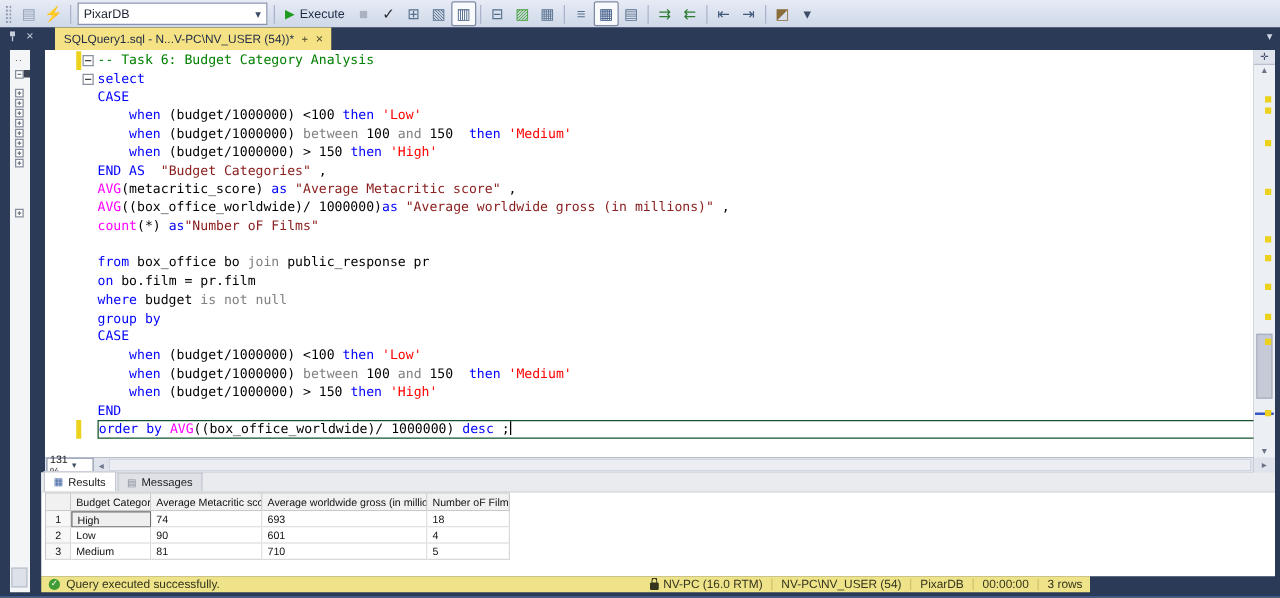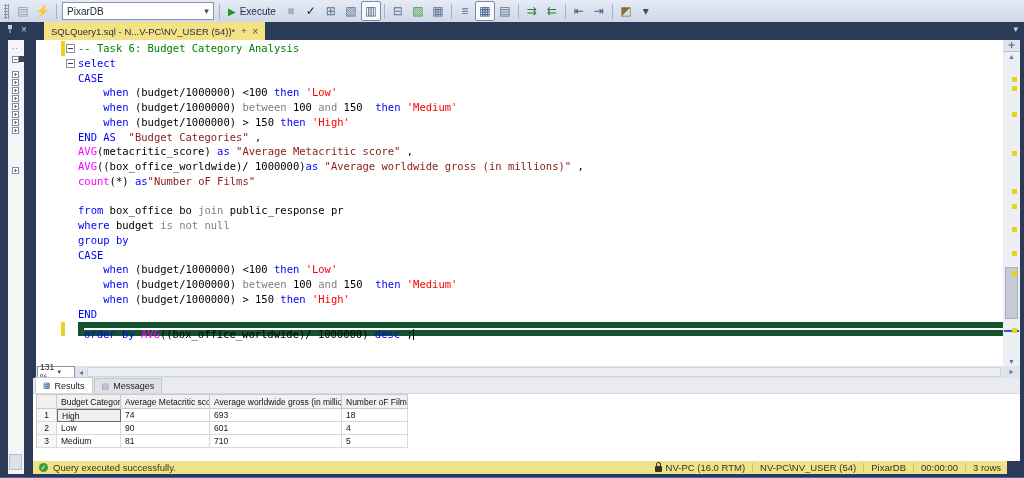--- a/index.html
+++ b/index.html
@@ -46,21 +46,21 @@
   #code{position:absolute;left:0;top:1px;width:100%;margin-left:20px;}
   .line{display:flex;height:14.77px;}
   .chg{width:4px;margin-left:5px;}
   .chg.on{background:#ecd21c;}
   .foldc{width:13px;position:relative;}
   .foldbox{position:absolute;left:1px;top:3px;width:9px;height:9px;border:1px solid #8a919e;box-sizing:border-box;
            background:linear-gradient(#3d434e,#3d434e) center/5px 1px no-repeat,#fff;}
   .foldstub{position:absolute;left:5px;top:0;width:1px;height:100%;background:#b9bec7;}
   .txt{flex:1;white-space:pre;font-family:"DejaVu Sans Mono","Liberation Mono",monospace;
        font-size:10.5px;line-height:14.77px;color:#000;box-sizing:border-box;}
-  .txt.cur{border:6px solid #14532d;line-height:12.7px;}
+  .txt.cur{border:1px solid #14532d;line-height:12.7px;}
   .cm{color:#008000}.kw{color:#0000ff}.str{color:#ff0000}.fn{color:#ff00ff}
   .op{color:#808080}.qid{color:#8b2020}.pl{color:#000}
   .caret{display:inline-block;width:1px;height:11px;background:#000;vertical-align:-2px;}
 
   
   #hscroll{position:absolute;left:36px;top:366px;width:967px;height:12px;background:#dfe3ec;display:flex;align-items:center;}
   #zoombox{width:36px;height:10px;background:#fff;border:1px solid #8894ad;font-size:8.5px;color:#222;
            display:flex;align-items:center;margin-left:1px;}
   #zoombox span{flex:1;padding-left:2px;}
   #zoombox .za{color:#3f4e68;font-size:7px;padding-right:1px;}
@@ -87,21 +87,21 @@
   .grow{display:flex;}
   .gcell{box-sizing:border-box;border-right:1px solid #d9d9d9;border-bottom:1px solid #d9d9d9;
          font-size:8.5px;color:#111;padding:0 0 0 4px;display:flex;align-items:center;height:13px;background:#fff;overflow:hidden;white-space:nowrap;}
   .ghead .gcell{background:#f1f1f1;border-color:#c9c9c9;height:14px;}
   .gcell.rn{justify-content:center;padding:0;background:#f7f7f7;}
   .ghead .gcell.rn{background:#f1f1f1;}
   .gcell.selcell{background:#efefef;border:1px solid #6e6e6e;}
   #grid{border-top:1px solid #c9c9c9;border-left:1px solid #c9c9c9;}
 
   
-  #statusbar{position:absolute;left:33px;top:461px;width:974px;height:13px;background:#eee388;
+  #statusbar{position:absolute;left:33px;top:461px;width:839px;height:13px;background:#eee388;
              display:flex;align-items:center;font-size:9.5px;color:#35351f;box-sizing:border-box;padding:0 6px;}
   #okicon{width:9px;height:9px;border-radius:50%;background:#3f9c35;color:#fff;font-size:7px;line-height:9px;
           text-align:center;margin-right:5px;flex:none;}
   #status-right{margin-left:auto;display:flex;align-items:center;gap:0;}
   .st-sep{width:1px;height:9px;background:#cfc26e;margin:0 7px;}
   .lock{width:7px;height:6px;background:#35351f;border-radius:1px;position:relative;margin-right:4px;margin-top:3px;}
   .lock:before{content:"";position:absolute;left:1px;top:-4px;width:3px;height:4px;border:1px solid #35351f;
                border-bottom:none;border-radius:3px 3px 0 0;}
   #bottomstrip{position:absolute;left:0;top:474px;width:1024px;height:4px;background:#2a3a57;border-bottom:1px solid #3f66a8;box-sizing:border-box;}
 
@@ -243,20 +243,25 @@
         </div>
         <div class="line">
           <div class="chg"></div>
           <div class="foldc"></div>
           <div class="txt"></div>
         </div>
         <div class="line">
           <div class="chg"></div>
           <div class="foldc"></div>
           <div class="txt"><span class="kw">from</span><span class="pl"> box_office bo </span><span class="op">join</span><span class="pl"> public_response pr</span></div>
+        </div>
+        <div class="line">
+          <div class="chg"></div>
+          <div class="foldc"></div>
+          <div class="txt"><span class="kw">on</span><span class="pl"> bo.film = pr.film</span></div>
         </div>
         <div class="line">
           <div class="chg"></div>
           <div class="foldc"></div>
           <div class="txt"><span class="kw">where</span><span class="pl"> budget </span><span class="op">is not null</span></div>
         </div>
         <div class="line">
           <div class="chg"></div>
           <div class="foldc"></div>
           <div class="txt"><span class="kw">group by</span></div>

